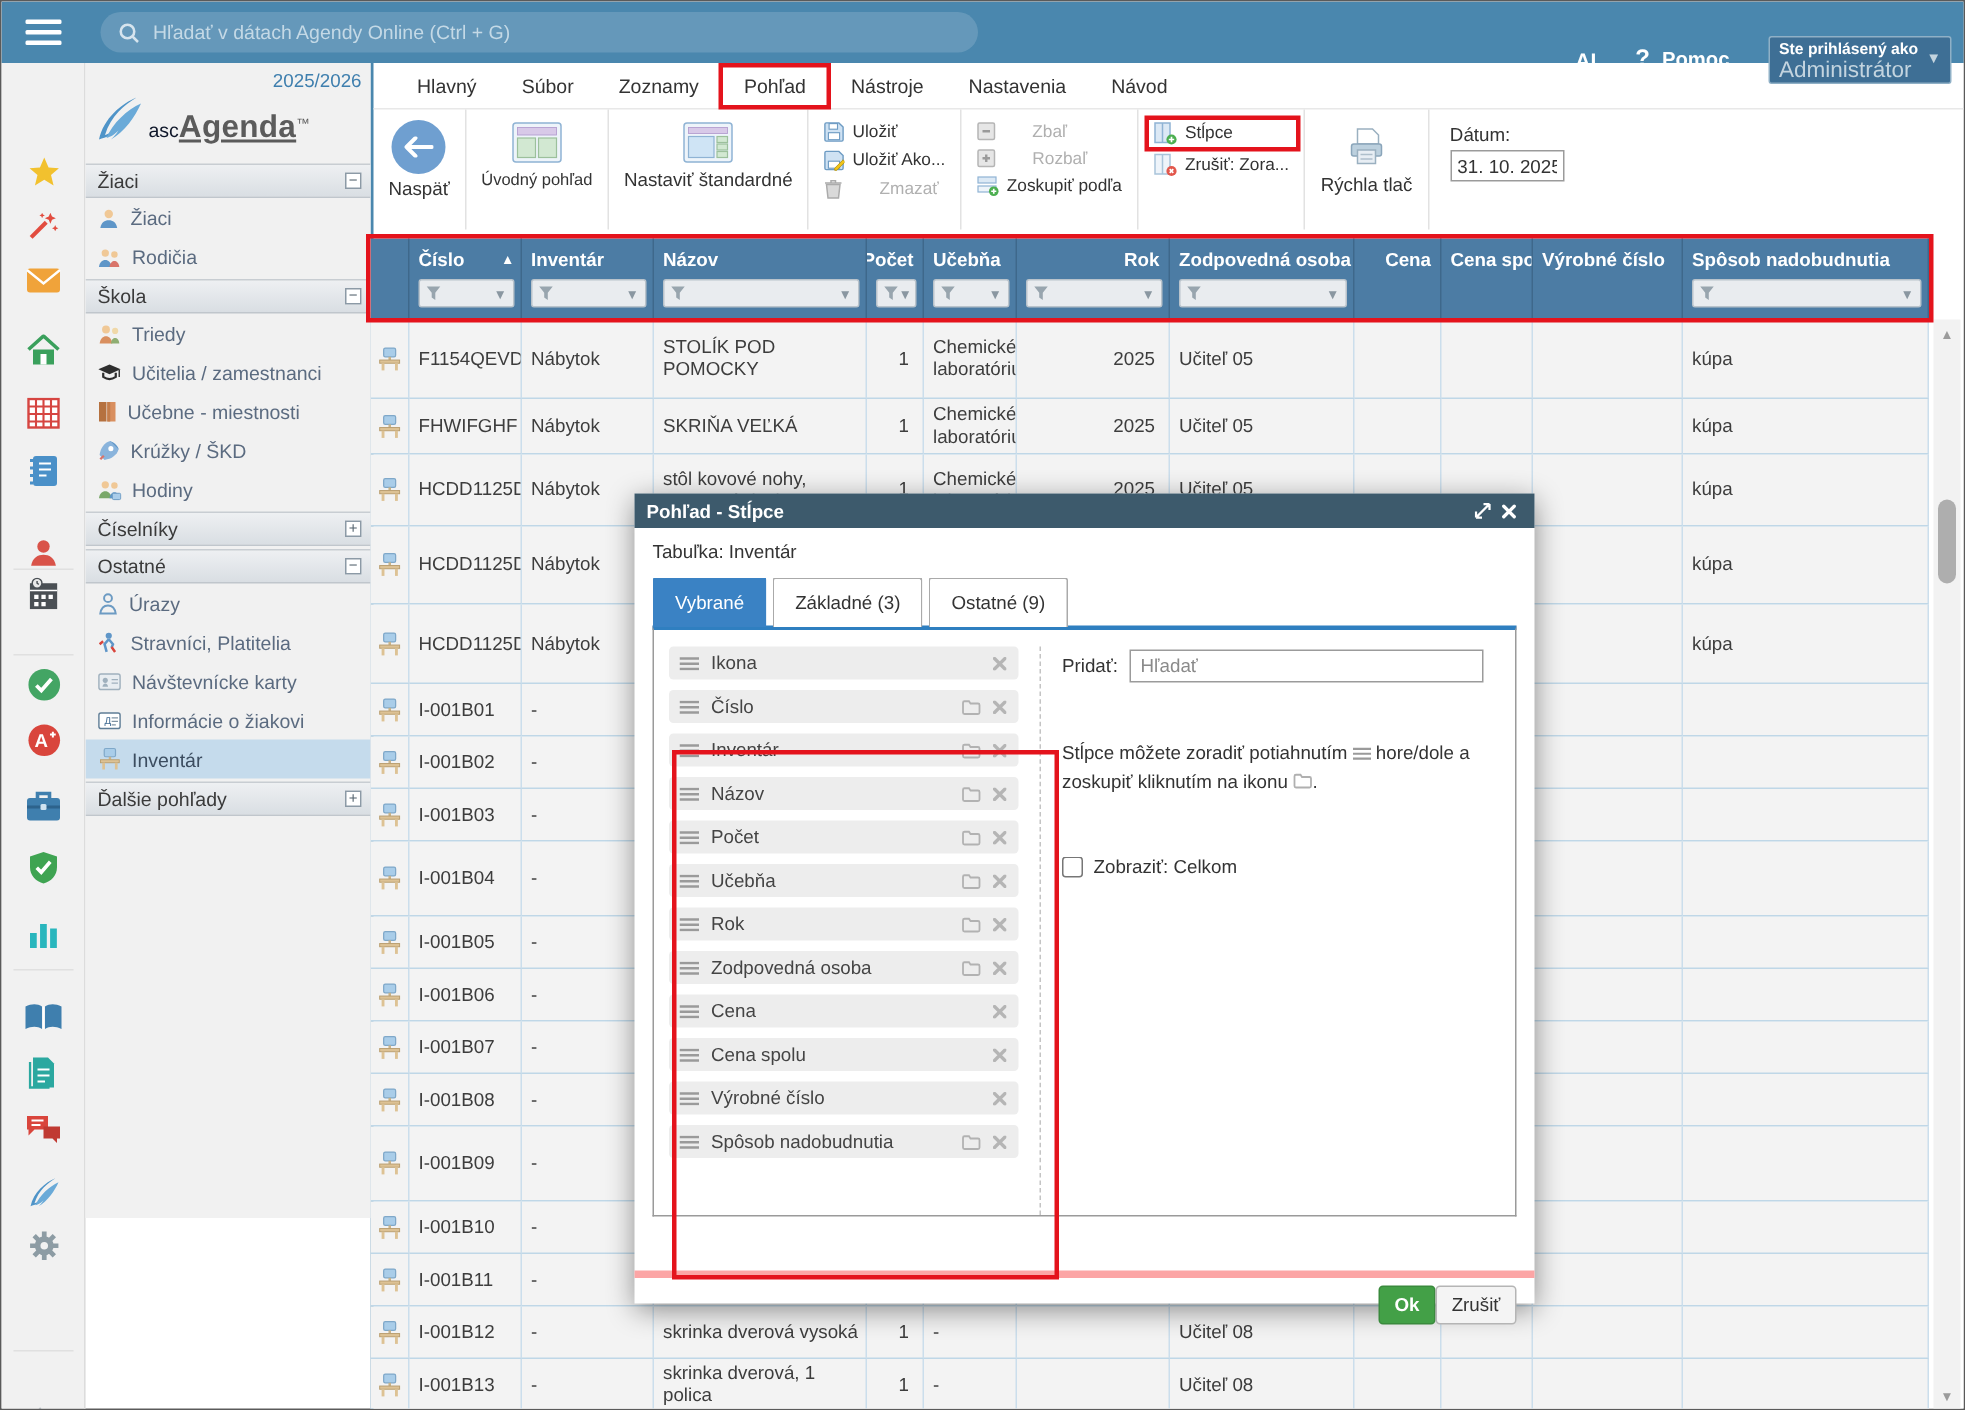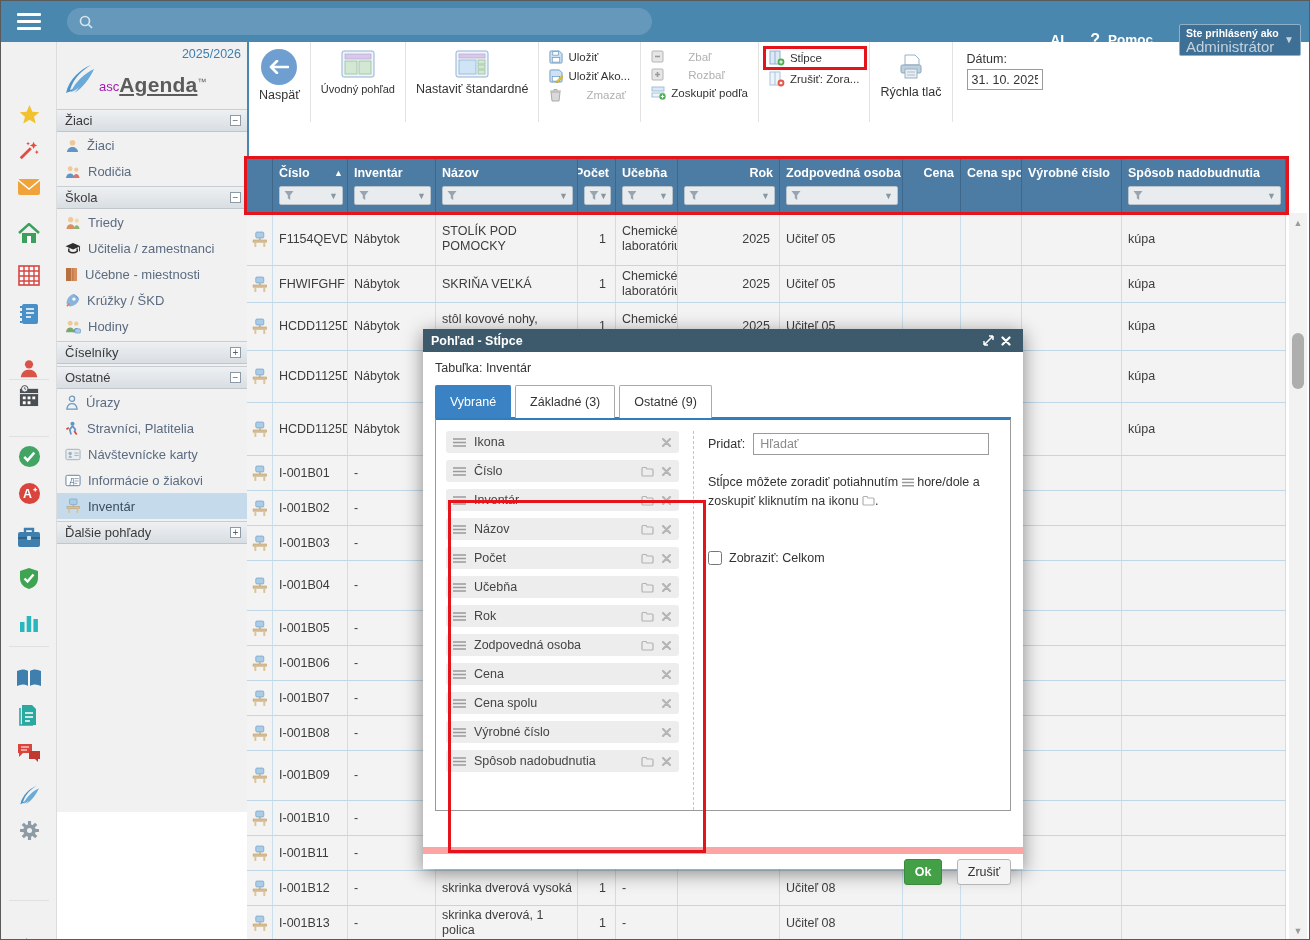--- a/index.html
+++ b/index.html
@@ -26,21 +26,21 @@
 
   
   .rail { position:absolute; left:0; top:41px; width:56px; height:899px; background:#f1f1f1; border-right:1px solid #dcdcdc; z-index:20; }
   .rail-icon { position:absolute; left:0; width:56px; display:flex; justify-content:center; cursor:pointer; }
   .rail-sep { position:absolute; left:8px; width:40px; height:1px; background:#e0e0e0; }
 
   
   .sidebar { position:absolute; left:56px; top:41px; width:190px; height:770px; background:#f1f1f1; z-index:20; overflow:hidden; }
   .sb-year { text-align:right; color:#3f7fae; font-size:12.5px; padding:5px 6px 0 0; }
   .sb-logo { display:flex; align-items:flex-end; padding:2px 0 10px 4px; }
-  .sb-logo .l-asc { color:#a21caf; font-size:13px; margin:0 0 3px 2px; }
+  .sb-logo .l-asc { color:#0f172a; font-size:13px; margin:0 0 3px 2px; }
   .sb-logo .l-agenda { color:#5b5b5b; font-size:21px; font-weight:bold; letter-spacing:.2px;text-decoration:underline; }
   .sb-logo .l-tm { color:#5b5b5b; font-size:9px; margin-bottom:10px; }
   .sb-header { height:23px; margin-top:2px; background:linear-gradient(#eef0f2,#d9dee3); border-top:1px solid #c8cdd2; border-bottom:1px solid #c0c6cc; display:flex; align-items:center; padding:0 6px 0 8px; cursor:pointer; }
   .sb-header .hl { flex:1; color:#3a3a3a; font-size:13px; }
   .sb-toggle { width:11px; height:11px; border:1px solid #8c9aa6; background:#fff; color:#55646f; font-size:10px; line-height:9px; text-align:center; }
   .sb-item { height:26px; display:flex; align-items:center; padding-left:8px; gap:7px; cursor:pointer; }
   .sb-item .il { color:#5b6b80; font-size:13px; white-space:nowrap; }
   .sb-item.selected { background:#c5dbec; }
   .sb-item.selected .il { color:#3c4d60; }
 
@@ -95,25 +95,25 @@
   .tabpanel { position:relative; margin-top:-1px; height:394px; border:1px solid #9a9a9a; border-top:3px solid #2f7fc0; padding:11px 10px 0 10px; display:flex; }
   .collist { width:252px; display:flex; flex-direction:column; gap:7px; }
   .pill { height:22px; background:#ededed; border-radius:3px; display:flex; align-items:center; padding:0 8px 0 7px; gap:8px; }
   .pill .plabel { font-size:12.5px; color:#444; flex:1; white-space:nowrap; overflow:hidden; }
   .pill .picon { display:flex; align-items:center; cursor:pointer; }
   .panel-right { flex:1; border-left:1px dashed #c4c4c4; margin-left:14px; padding-left:14px; padding-top:2px; }
   .addrow { display:flex; align-items:center; gap:8px; }
   .addrow .alabel { font-size:12.5px; color:#333; }
   .addrow input { width:236px; height:22px; border:1px solid #9b9b9b; font-size:12.5px; padding:0 6px; font-family:inherit; color:#3b82f6; }
   .addrow input::placeholder { color:#8a8a8a; opacity:1; }
-  .hint { margin-top:18px; font-size:12.5px; color:#333; line-height:19px; width:292px; }
+  .hint { margin-top:38px; font-size:12.5px; color:#333; line-height:19px; width:292px; }
   .hint svg { vertical-align:-1px; }
   .chkrow { margin-top:40px; display:flex; align-items:center; gap:7px; font-size:12.5px; color:#333; }
   .chkrow input { width:14px; height:14px; cursor:pointer; }
-  .modal-footer { position:absolute; left:0; right:0; top:495px; border-top:7px solid #fca5a5; padding:5px 12px 0 0; display:flex; justify-content:flex-end; gap:15px; }
+  .modal-footer { position:absolute; left:0; right:0; top:495px; border-top:5px solid #fca5a5; padding:5px 12px 0 0; display:flex; justify-content:flex-end; gap:0; }
   .btn-ok { min-width:38px; height:26px; background:#43a047; border:1px solid #3a8a3d; border-radius:3px; color:#fff; font-size:12.5px; font-weight:bold; cursor:pointer; font-family:inherit; }
   .btn-cancel { min-width:54px; height:26px; background:#f4f4f4; border:1px solid #b5b5b5; border-radius:3px; color:#333; font-size:12.5px; cursor:pointer; font-family:inherit; }
 
   
   .ann { position:absolute; border:3px solid #e4131c; pointer-events:none; }
   .ann-header { left:243px; top:155px; width:1045px; height:59px; z-index:40; }
   .ann-collist { left:12px; top:80px; width:258px; height:353px; z-index:60; }
 </style>
 </head>
 <body>
@@ -124,20 +124,21 @@
     <div class="hamburger">
         <span></span>
         <span></span>
         <span></span>
       </div>
     <div class="searchpill">
       <svg width="14" height="14" viewBox="0 0 14 14">
           <circle cx="6" cy="6" r="4.5" fill="none" stroke="#d6e4ee" stroke-width="1.7"></circle>
           <path d="M9.5 9.5L13 13" stroke="#d6e4ee" stroke-width="1.7"></path>
         </svg>
+      <input placeholder="Hľadať v dátach Agendy Online (Ctrl + G)" style="">
     </div>
     <div class="topbar-right">
       <div class="ai-btn">AI</div>
       <div class="help-btn">
         <span class="qmark">?</span>
         <span>Pomoc</span>
       </div>
       <div class="userbox">
         <div class="ulines">
           <div class="u1">Ste prihlásený ako</div>
@@ -436,20 +437,29 @@
           <span class="il">Inventár</span>
         </div>
         <div class="sb-header">
           <span class="hl">Ďalšie pohľady</span>
           <span class="sb-toggle">+</span>
         </div>
       </div>
   </div>
 
   <div class="main">
+    <div class="menubar">
+      <span class="menu-item">Hlavný</span>
+      <span class="menu-item">Súbor</span>
+      <span class="menu-item">Zoznamy</span>
+      <span class="menu-item redbox">Pohľad</span>
+      <span class="menu-item">Nástroje</span>
+      <span class="menu-item">Nastavenia</span>
+      <span class="menu-item">Návod</span>
+    </div>
     <div class="ribbon">
       <div class="rb-group">
         <div class="bigbtn">
           <div class="backcircle">
               <svg width="20" height="14" viewBox="0 0 20 14">
                 <path d="M8 1L2 7l6 6M2 7h17" stroke="#fff" stroke-width="2.6" fill="none" stroke-linecap="round" stroke-linejoin="round"></path>
               </svg>
             </div>
           <span class="blabel">Naspäť</span>
         </div>

